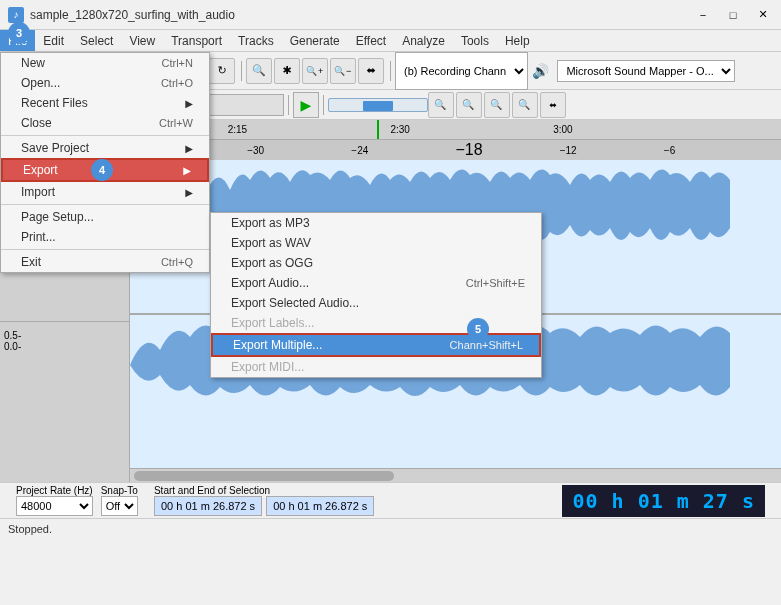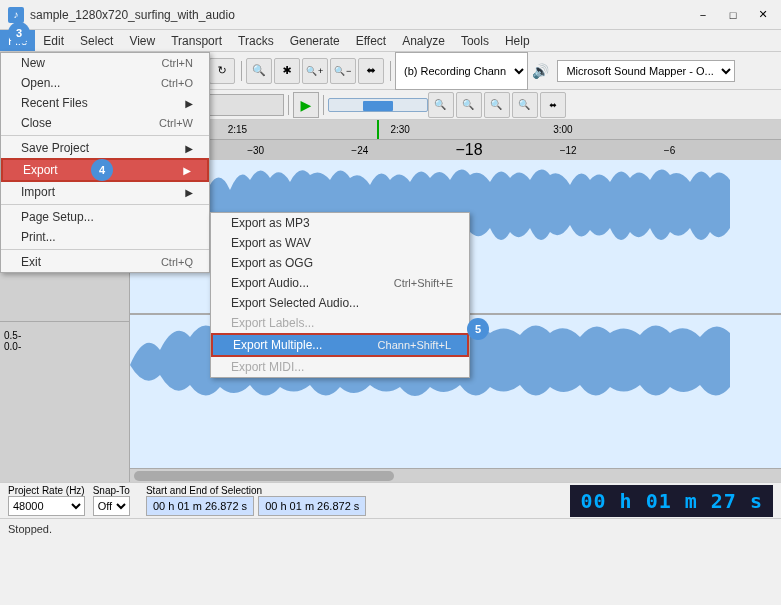--- a/index.html
+++ b/index.html
@@ -125,21 +125,21 @@
     }
 
     
     .export-submenu {
       position: absolute;
       top: 159px;
       left: 209px;
       background: #f5f5f5;
       border: 1px solid #aaa;
       box-shadow: 2px 2px 5px rgba(0,0,0,0.3);
-      width: 260px;
+      width: 332px;
       z-index: 2001;
     }
     .export-submenu .dropdown-item.highlighted {
       background: #4a90d9;
       color: white;
       border: 2px solid #c0392b;
     }
     .export-submenu .dropdown-item.highlighted .shortcut {
       color: #eee;
     }
@@ -484,21 +484,21 @@
         <path d="M0,50 Q15,75 30,60 Q45,85 60,70 Q75,90 90,72 Q105,85 120,70 Q135,90 150,72 Q165,82 180,70 Q195,90 210,72 Q225,85 240,70 Q255,82 270,72 Q285,90 300,72 Q315,83 330,70 Q345,90 360,72 Q375,82 390,70 Q405,90 420,72 Q435,83 450,70 Q465,90 480,72 Q495,82 510,70 Q525,90 540,72 Q555,83 570,70 Q585,90 600,72 L600,50 L0,50 Z" fill="#4488cc" opacity="0.7"></path>
       </svg>
     </div>
 
     <div style="height:14px; background:#d0d0d0; border-top:1px solid #aaa; display:flex; align-items:center;">
       <div style="width:40%; height:10px; background:#aaa; border-radius:5px; margin:0 4px;"></div>
     </div>
   </div>
 </div>
 
-<div style="display:flex; align-items:center; height:36px; background:#f0f0f0; border-top:1px solid #ccc; padding:0 8px; gap:8px; position:relative;">
+<div style="display:flex; align-items:center; height:36px; background:#f0f0f0; border-top:1px solid #ccc; padding:0 16px; gap:8px; position:relative;">
   <div style="display:flex; flex-direction:column; font-size:10px;">
     <span>Project Rate (Hz)</span>
     <select style="height:20px; font-size:11px; border:1px solid #aaa; background:white;">
       <option>48000</option>
     </select>
   </div>
   <div style="display:flex; flex-direction:column; font-size:10px; ">
     <span>Snap-To</span>
     <select style="height:20px; font-size:11px; border:1px solid #aaa; background:white;">
       <option>Off</option>

